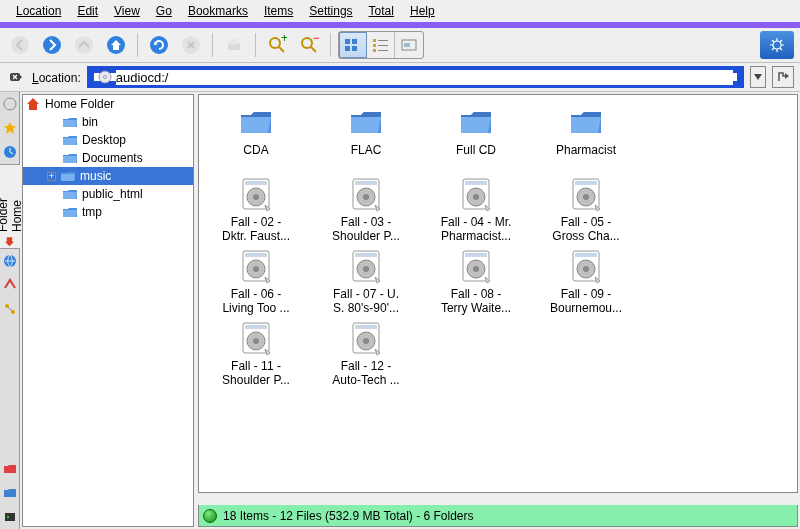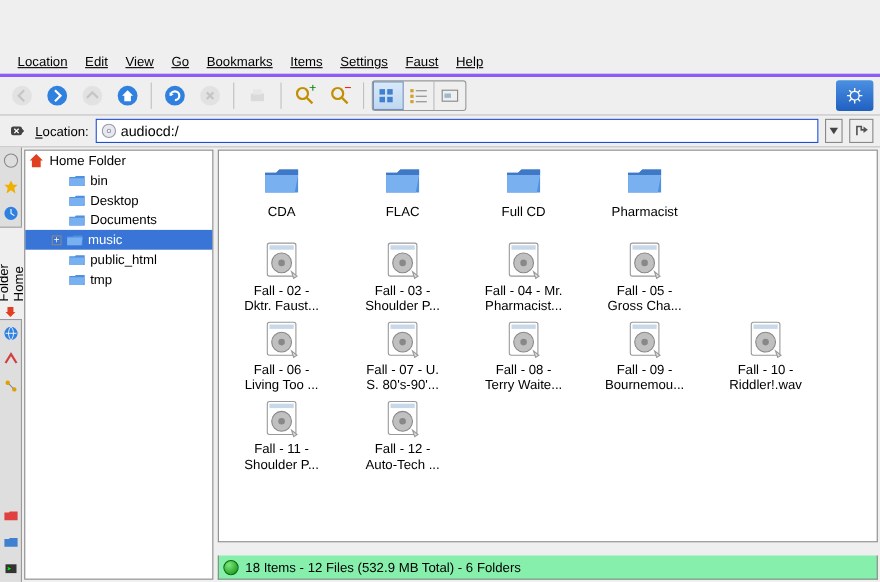--- a/index.html
+++ b/index.html
@@ -1,38 +1,38 @@
 <!DOCTYPE html>
 <html><head>
 <meta charset="utf-8">
 <style>
 * { box-sizing: border-box; margin: 0; padding: 0; font-family: sans-serif; font-size: 12px; }
 body { width: 800px; height: 529px; background: #efefef; display: flex; flex-direction: column; overflow: hidden; }
 
-.menubar { display: flex; background: #efefef; padding: 2px 8px; border-bottom: 3px solid #8b5cf6; margin-top: 45px; }
+.menubar { display: flex; background: #efefef; padding: 2px 8px; border-bottom: 6px solid #8b5cf6; }
 .menubar span { padding: 2px 8px; text-decoration: underline; cursor: default; }
 
 .toolbar { display: flex; align-items: center; gap: 4px; padding: 3px 6px; background: #efefef; border-bottom: 1px solid #c0c0c0; }
 .tbtn { width: 28px; height: 28px; border: 1px solid transparent; border-radius: 3px; display: flex; align-items: center; justify-content: center; }
 .tbtn svg { width: 20px; height: 20px; }
 .tbtn.disabled { opacity: 0.4; }
 .sep { width: 1px; height: 24px; background: #c0c0c0; margin: 0 3px; }
 .viewgroup { display: flex; border: 1px solid #999; border-radius: 3px; }
 .viewbtn { width: 28px; height: 26px; display: flex; align-items: center; justify-content: center; border-right: 1px solid #bbb; }
 .viewbtn:last-child { border-right: none; }
 .viewbtn.active { background: linear-gradient(#d8e8f8, #c0d8f0); border: 1px solid #7090c0; }
 .tbfill { flex: 1; }
 .klogo { width: 34px; height: 28px; background: linear-gradient(#4a90e2, #2060c0); border-radius: 3px; display: flex; align-items: center; justify-content: center; }
 .klogo svg { width: 18px; height: 18px; }
 
 .locbar { display: flex; align-items: center; gap: 6px; padding: 3px 6px; border-bottom: 1px solid #c0c0c0; }
 .locbar .label { font-size: 13px; text-align: center; }
 .locbar .label u { text-decoration: underline; }
 .clearbtn { width: 20px; height: 20px; display: flex; align-items: center; justify-content: center; }
-.locinput { flex: 1; height: 22px; border: 1px solid #1d4ed8; background: white; padding: 0 4px; display: flex; align-items: center; gap: 4px; }
+.locinput { flex: 1; height: 22px; border: 7px solid #1d4ed8; background: white; padding: 0 4px; display: flex; align-items: center; gap: 4px; }
 .locinput input { border: none; outline: none; flex: 1; font-size: 13px; }
 .drop { width: 16px; height: 22px; border: 1px solid #888; background: #efefef; display: flex; align-items: center; justify-content: center; }
 .gobtn { width: 22px; height: 22px; border: 1px solid #888; background: #efefef; display: flex; align-items: center; justify-content: center; }
 
 .mainarea { flex: 1; display: flex; min-height: 0; }
 
 .sidetabs { width: 20px; background: #dedede; display: flex; flex-direction: column; border-right: 1px solid #999; }
 .sidetab { width: 20px; height: 24px; display: flex; align-items: center; justify-content: center; }
 .sidetab.vert { writing-mode: vertical-lr; transform: rotate(180deg); height: 85px; font-size: 11px; background: #efefef; border-top: 1px solid #999; border-bottom: 1px solid #999; gap: 3px; }
 .sth { width: 14px; height: 14px; display: flex; align-items: center; justify-content: center; }
@@ -59,21 +59,21 @@
 <body>
 
 <div class="menubar">
   <span>Location</span>
   <span>Edit</span>
   <span>View</span>
   <span>Go</span>
   <span>Bookmarks</span>
   <span>Items</span>
   <span>Settings</span>
-  <span>Faust</span>
+  <span>Total</span>
   <span>Help</span>
 </div>
 
 <div class="toolbar">
   <div class="tbtn disabled">
       <svg viewBox="0 0 20 20">
         <circle cx="10" cy="10" r="9" fill="#d0d0d0"></circle>
         <path d="M12 5 L7 10 L12 15" stroke="#888" stroke-width="2" fill="none"></path>
       </svg>
     </div>
@@ -468,30 +468,20 @@
             <div class="iconitem">
               <div class="icn"><svg viewBox="0 0 38 38">
                   <rect x="6" y="4" width="26" height="30" rx="2" fill="#fff" stroke="#999"></rect>
                   <rect x="8" y="6" width="22" height="4" fill="#c8d8e8"></rect>
                   <circle cx="19" cy="22" r="9" fill="#c0c0c0" stroke="#888"></circle>
                   <circle cx="19" cy="22" r="3" fill="#888"></circle>
                   <path d="M28 30 L33 34 L30 36 Z" fill="#ddd" stroke="#999"></path>
                 </svg></div>
               <div class="lbl">Fall - 09 -<br>Bournemou...</div>
             </div>
-            <div class="iconitem">
-              <div class="icn"><svg viewBox="0 0 38 38">
-                  <rect x="6" y="4" width="26" height="30" rx="2" fill="#fff" stroke="#999"></rect>
-                  <rect x="8" y="6" width="22" height="4" fill="#c8d8e8"></rect>
-                  <circle cx="19" cy="22" r="9" fill="#c0c0c0" stroke="#888"></circle>
-                  <circle cx="19" cy="22" r="3" fill="#888"></circle>
-                  <path d="M28 30 L33 34 L30 36 Z" fill="#ddd" stroke="#999"></path>
-                </svg></div>
-              <div class="lbl">Fall - 10 -<br>Riddler!.wav</div>
-            </div>
           </div>
           <div class="iconrow">
             <div class="iconitem">
               <div class="icn"><svg viewBox="0 0 38 38">
                   <rect x="6" y="4" width="26" height="30" rx="2" fill="#fff" stroke="#999"></rect>
                   <rect x="8" y="6" width="22" height="4" fill="#c8d8e8"></rect>
                   <circle cx="19" cy="22" r="9" fill="#c0c0c0" stroke="#888"></circle>
                   <circle cx="19" cy="22" r="3" fill="#888"></circle>
                   <path d="M28 30 L33 34 L30 36 Z" fill="#ddd" stroke="#999"></path>
                 </svg></div>

